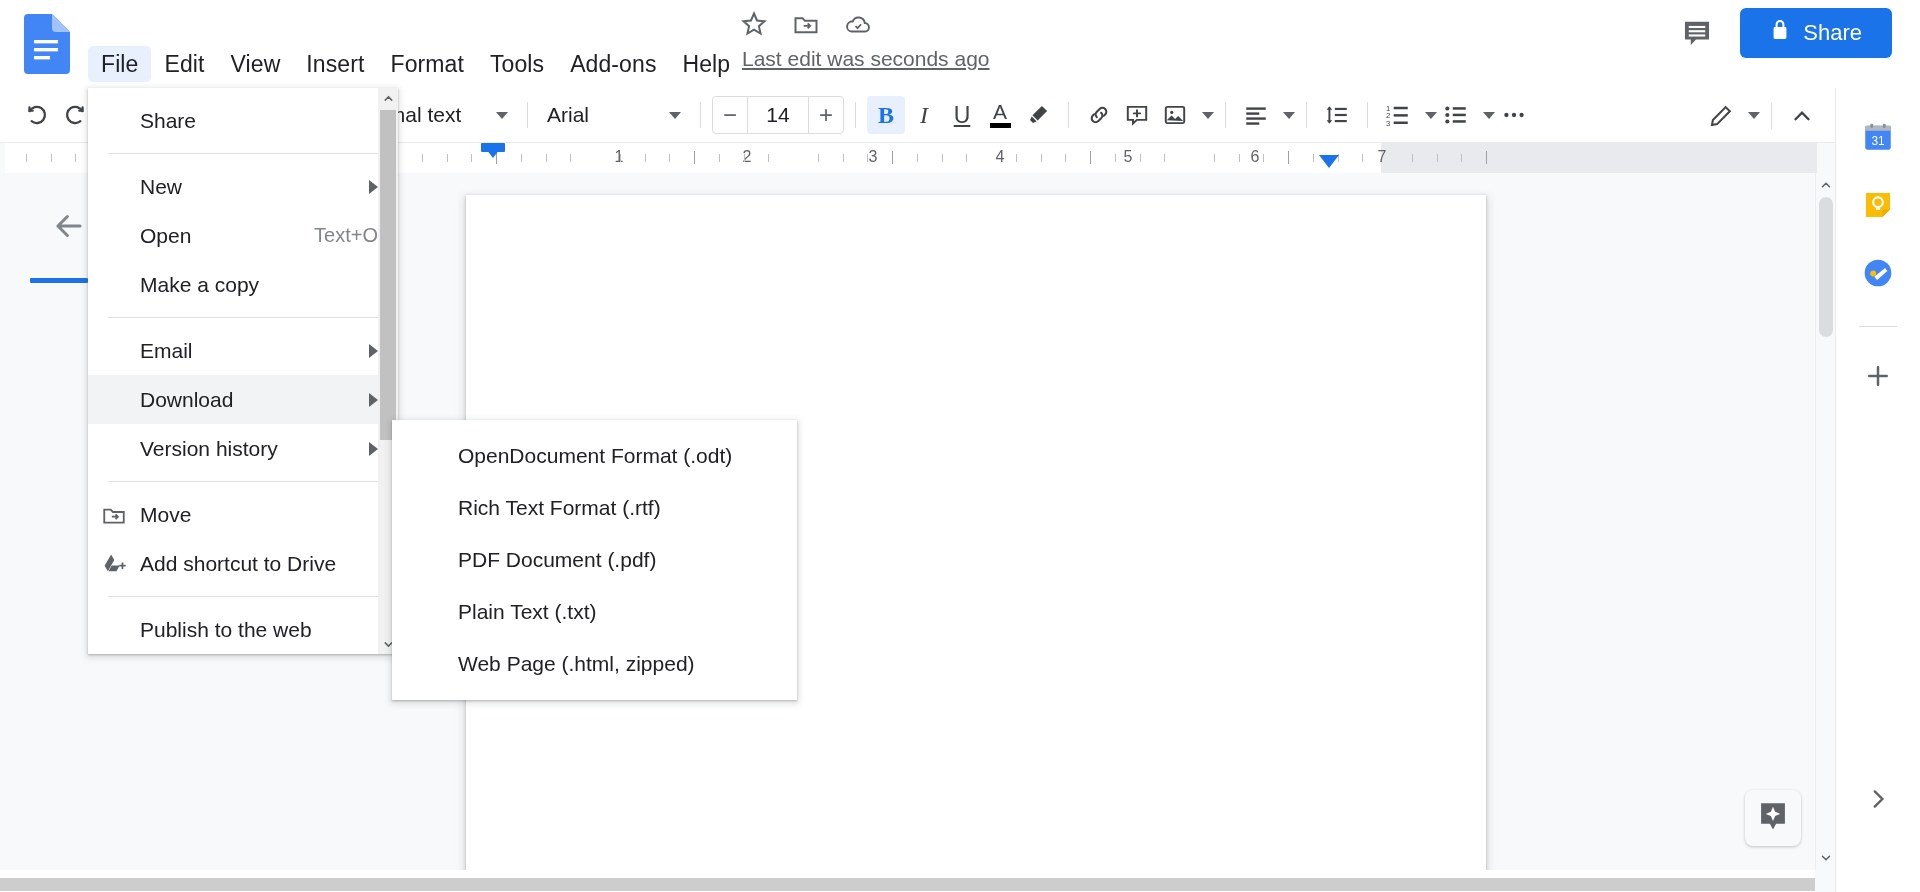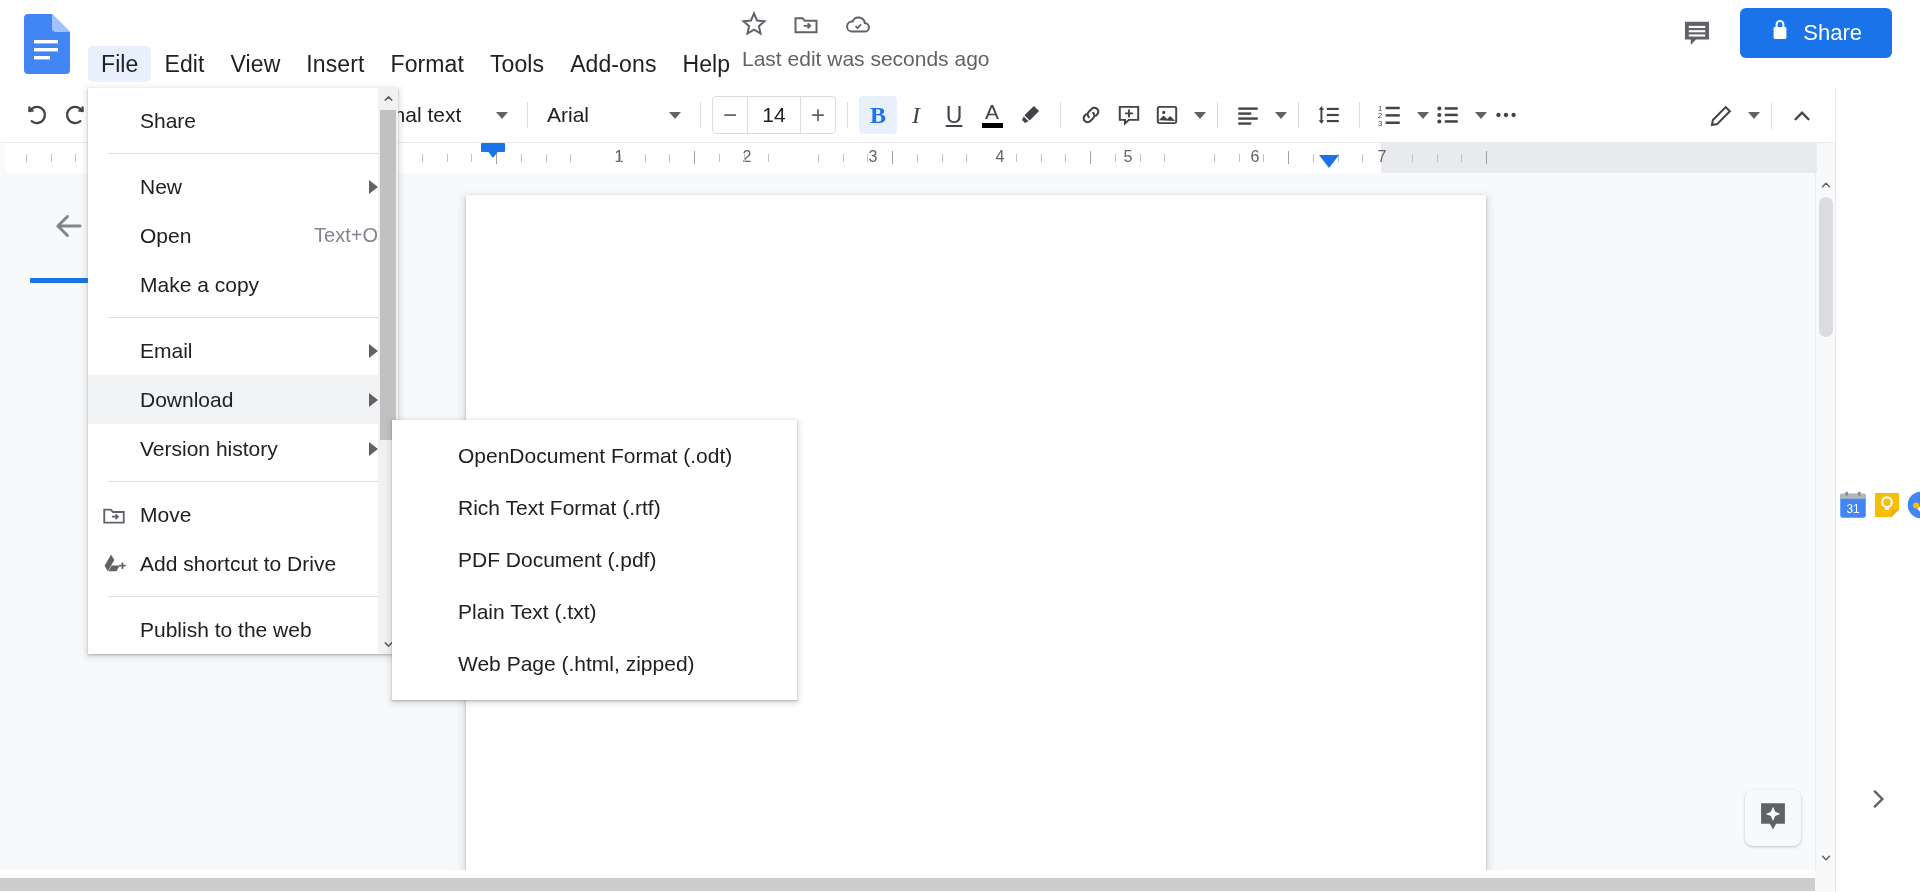--- a/index.html
+++ b/index.html
@@ -32,21 +32,21 @@
   .menu-item.active { background: #e8f0fe; color: #202124; }
 
   .header-icons {
     position: absolute; left: 740px; top: 10px;
     display: flex; align-items: center; gap: 24px;
   }
   .hicon { width: 28px; height: 28px; cursor: pointer; display:block; }
 
   .last-edit {
     position: absolute; left: 742px; top: 46px;
-    font-size: 21px; color: #5f6368; 
+    font-size: 21px; color: #5f6368; text-decoration: underline;
     cursor: pointer; line-height: 26px;
   }
 
   .header-right {
     position: absolute; right: 28px; top: 8px;
     display: flex; align-items: center; gap: 26px;
   }
   .comment-btn { width: 34px; height: 34px; cursor: pointer; }
   .share-btn {
     display: flex; align-items: center; gap: 13px;
@@ -76,21 +76,21 @@
   .tb-select .cap { white-space: nowrap; overflow: hidden; }
   .fontsize-group {
     display: flex; align-items: center; border: 1px solid #dadce0;
     border-radius: 4px; height: 38px; overflow: hidden; flex:0 0 auto;
   }
   .fs-btn {
     width: 34px; height: 38px; display: flex; align-items: center;
     justify-content: center; cursor: pointer; font-size: 24px; color: #5f6368;
   }
   .fs-val {
-    width: 54px; text-align: center; font-size: 21px; color: #202124;
+    width: 62px; text-align: center; font-size: 21px; color: #202124;
     border-left: 1px solid #dadce0; border-right: 1px solid #dadce0;
     line-height: 38px; height: 38px; cursor: text;
   }
   .caret { width: 0; height: 0; border-left: 6px solid transparent;
            border-right: 6px solid transparent; border-top: 7px solid #5f6368;
            margin-left: 8px; flex:0 0 auto;}
   .toolbar-right {
     position: absolute; right: 0; top: 0; height: 55px;
     display: flex; align-items: center; padding-right: 14px;
   }
@@ -172,21 +172,21 @@
   .explore-fab {
     position: absolute; right: 34px; bottom: 46px; width: 56px; height: 56px;
     background: #f8f9fa; border-radius: 8px; box-shadow: 0 1px 3px rgba(60,64,67,.3);
     display: flex; align-items: center; justify-content: center; cursor: pointer;
   }
 
   
   .rail {
     position: absolute; right: 0; top: 88px; width: 85px; bottom: 0;
     background: #fff; border-left: 1px solid #e8eaed;
-    display: flex; flex-direction: row; align-items: center;
+    display: flex; flex-direction: column; align-items: center;
   }
   .rail-icon { margin-top: 30px; width: 38px; height: 38px; cursor: pointer;
     display: flex; align-items: center; justify-content: center; }
   .rail-divider { margin-top: 34px; width: 38px; height: 1px; background: #dadce0; }
   .rail-expand {
     position: absolute; bottom: 74px; left: 50%; transform: translateX(-50%);
     width: 38px; height: 38px; display: flex; align-items: center;
     justify-content: center; cursor: pointer;
   }
 

